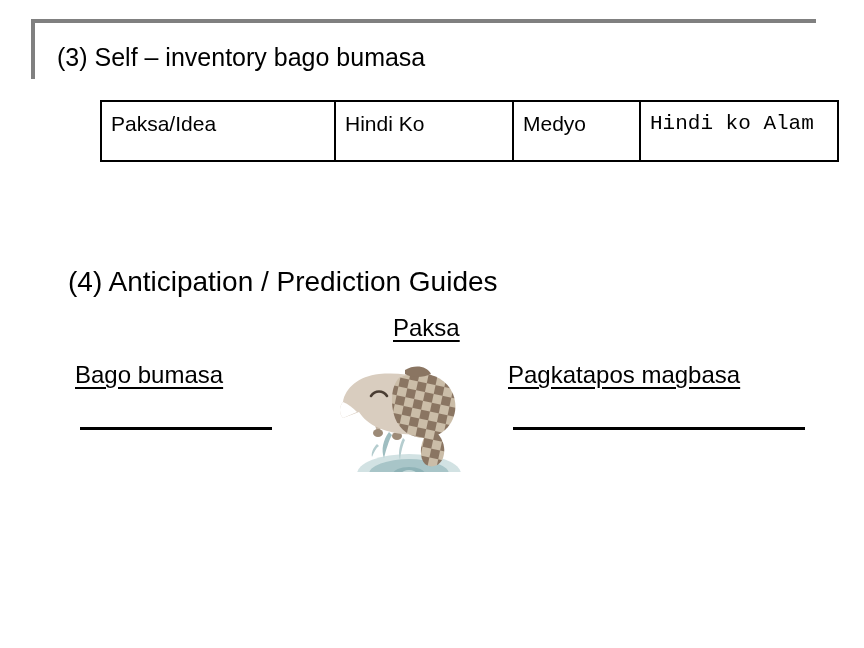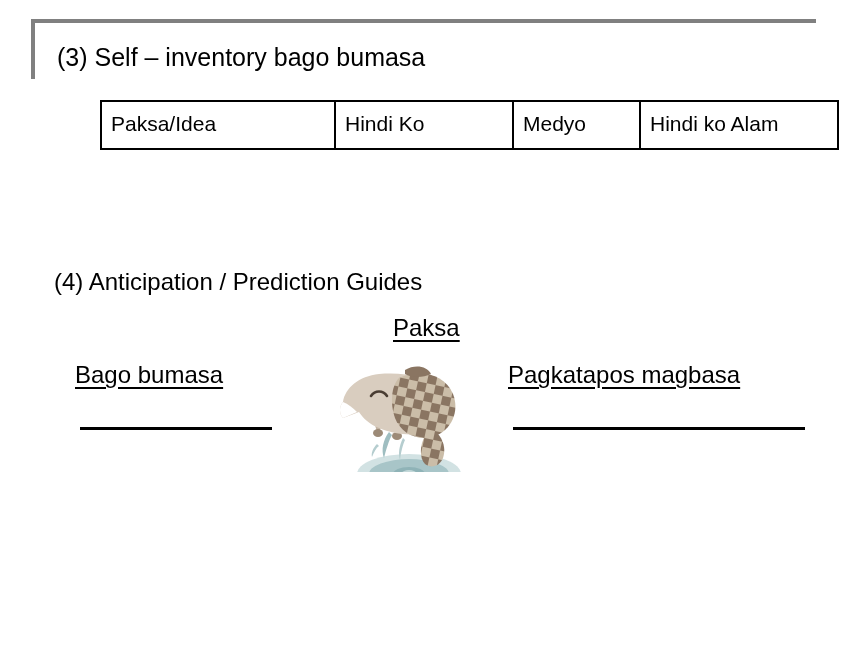--- a/index.html
+++ b/index.html
@@ -50,52 +50,52 @@
   .heading-3 {
     position: absolute;
     left: 57px;
     top: 42px;
     font-size: 25px;
     line-height: 30px;
     white-space: nowrap;
   }
   .heading-4 {
     position: absolute;
-    left: 54px;
+    left: 68px;
     top: 267px;
-    font-size: 24px;
+    font-size: 28px;
     line-height: 29px;
     white-space: nowrap;
     text-align: center;
   }
 
   
   .inv-table {
     position: absolute;
     left: 100px;
     top: 100px;
     width: 693px;
     border-collapse: collapse;
     table-layout: fixed;
   }
   .inv-table td {
     border: 2px solid #000000;
-    padding: 4px 0 0 9px;
+    padding: 4px 0 12px 9px;
     font-size: 21px;
     line-height: 35px;
     vertical-align: top;
     height: 42px;
   }
   .inv-table .r-body td {
     height: 60px;
   }
   .col-topic   { width: 223px; }
   .col-know    { width: 167px; }
   .col-maybe   { width: 116px; border-radius: 24px; }
-  .col-unknown { width: 187px; }
+  .col-unknown { width: 187px; font-family: Liberation Mono, monospace; }
   .cell-stack span { display: block; line-height: 35px; }
 
   
   .paksa-label {
     position: absolute;
     left: 393px;
     top: 313px;
     font-size: 24px;
     line-height: 29px;
     text-decoration: underline;

